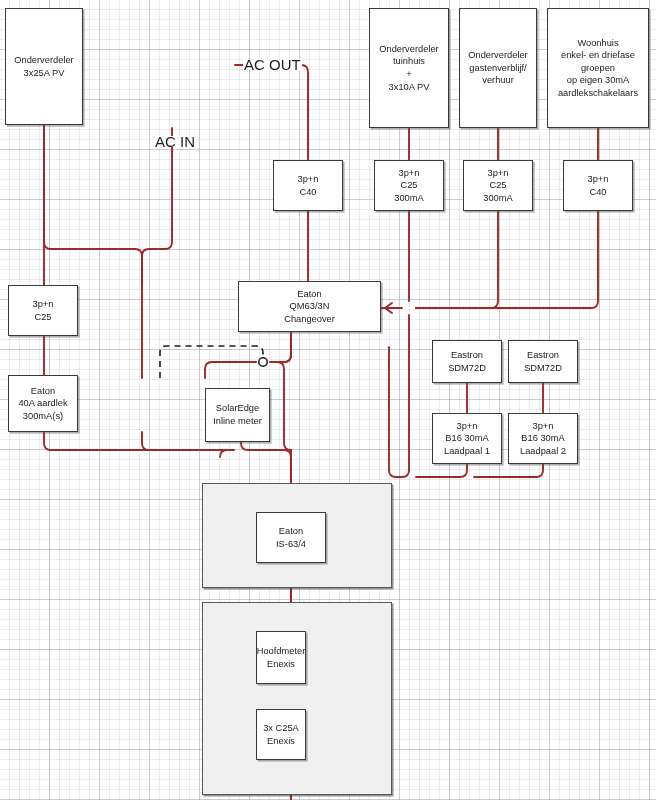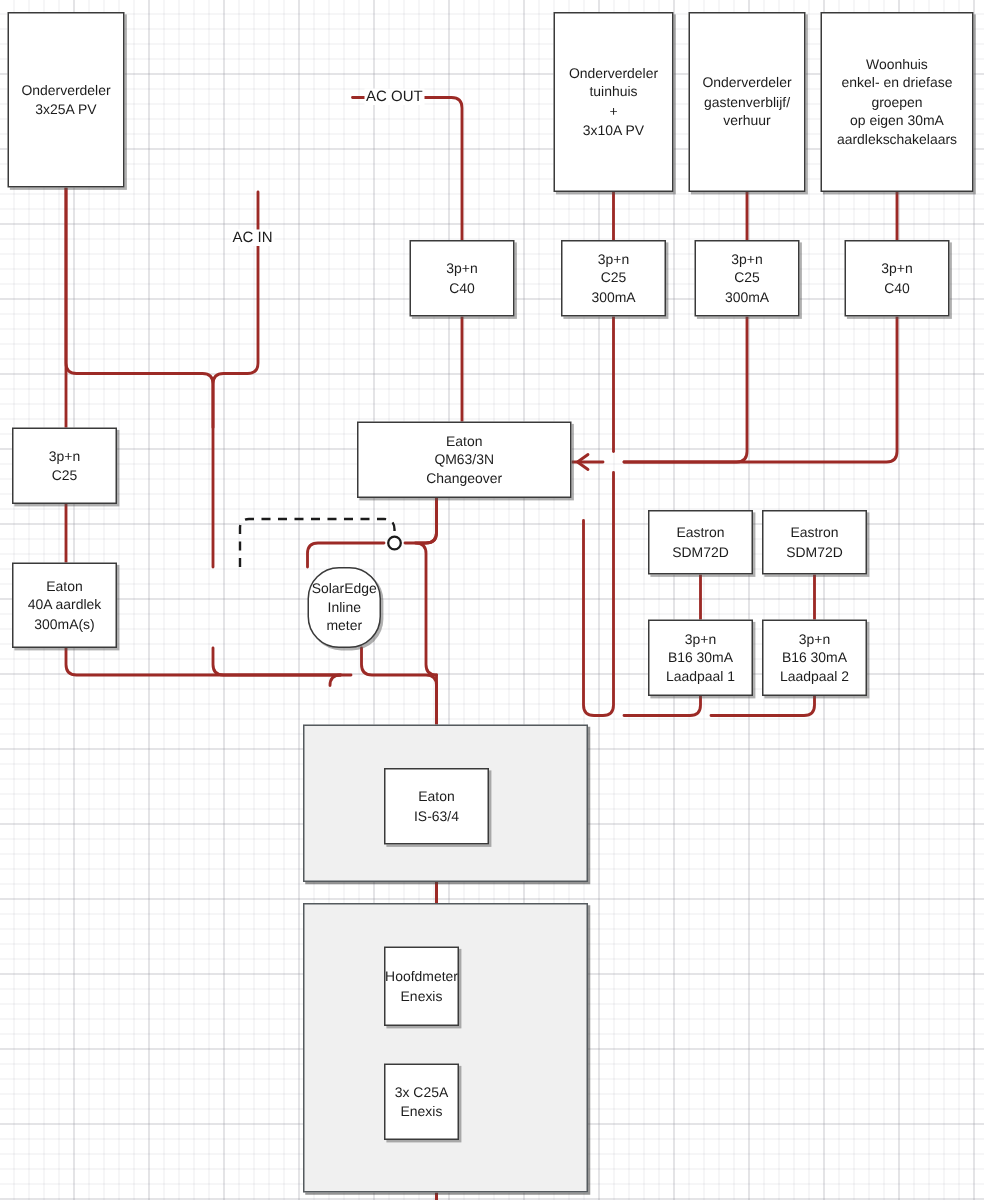--- a/index.html
+++ b/index.html
@@ -41,21 +41,21 @@
     text-align:center;
     font-size:9.3px;
     line-height:12.6px;
     color:#1c1c1c;
     box-shadow:1.6px 1.6px 0 rgba(80,80,80,0.45);
     white-space:pre-line;
     padding:2px;
   }
   .wirelabel{
     position:absolute;
-    font-size:10px;
+    font-size:15px;
     color:#1c1c1c;
     background:#ffffff;
     padding:0 1px;
     white-space:nowrap;
     line-height:11px;
   }
 </style>
 </head>
 <body>
 
@@ -169,21 +169,21 @@
 
   <div class="node" style="left:238px;top:281px;width:143px;height:51px;">Eaton
 QM63/3N
 Changeover</div>
 
   <div class="node" style="left:8px;top:375px;width:70px;height:57px;">Eaton
 40A aardlek
 300mA(s)</div>
 
 
-  <div class="node" style="left:205px;top:378px;width:49px;height:54px;border-radius:21px;">SolarEdge
+  <div class="node" style="left:205px;top:388px;width:65px;height:54px;">SolarEdge
 Inline meter</div>
 
   <div class="node" style="left:432px;top:340px;width:70px;height:43px;">Eastron
 SDM72D</div>
 
   <div class="node" style="left:508px;top:340px;width:70px;height:43px;">Eastron
 SDM72D</div>
 
   <div class="node" style="left:432px;top:413px;width:70px;height:51px;">3p+n
 B16 30mA
@@ -197,15 +197,15 @@
 IS-63/4</div>
 
   <div class="node" style="left:256px;top:631px;width:50px;height:53px;">Hoofdmeter
 Enexis</div>
 
   <div class="node" style="left:256px;top:709px;width:50px;height:51px;">3x C25A
 Enexis</div>
 
   <div class="wirelabel" style="left:243px;top:59px;">AC OUT</div>
 
-  <div class="wirelabel" style="left:154px;top:153px;">AC IN</div>
+  <div class="wirelabel" style="left:154px;top:136px;">AC IN</div>
 
 </div>
 
 </body></html>

